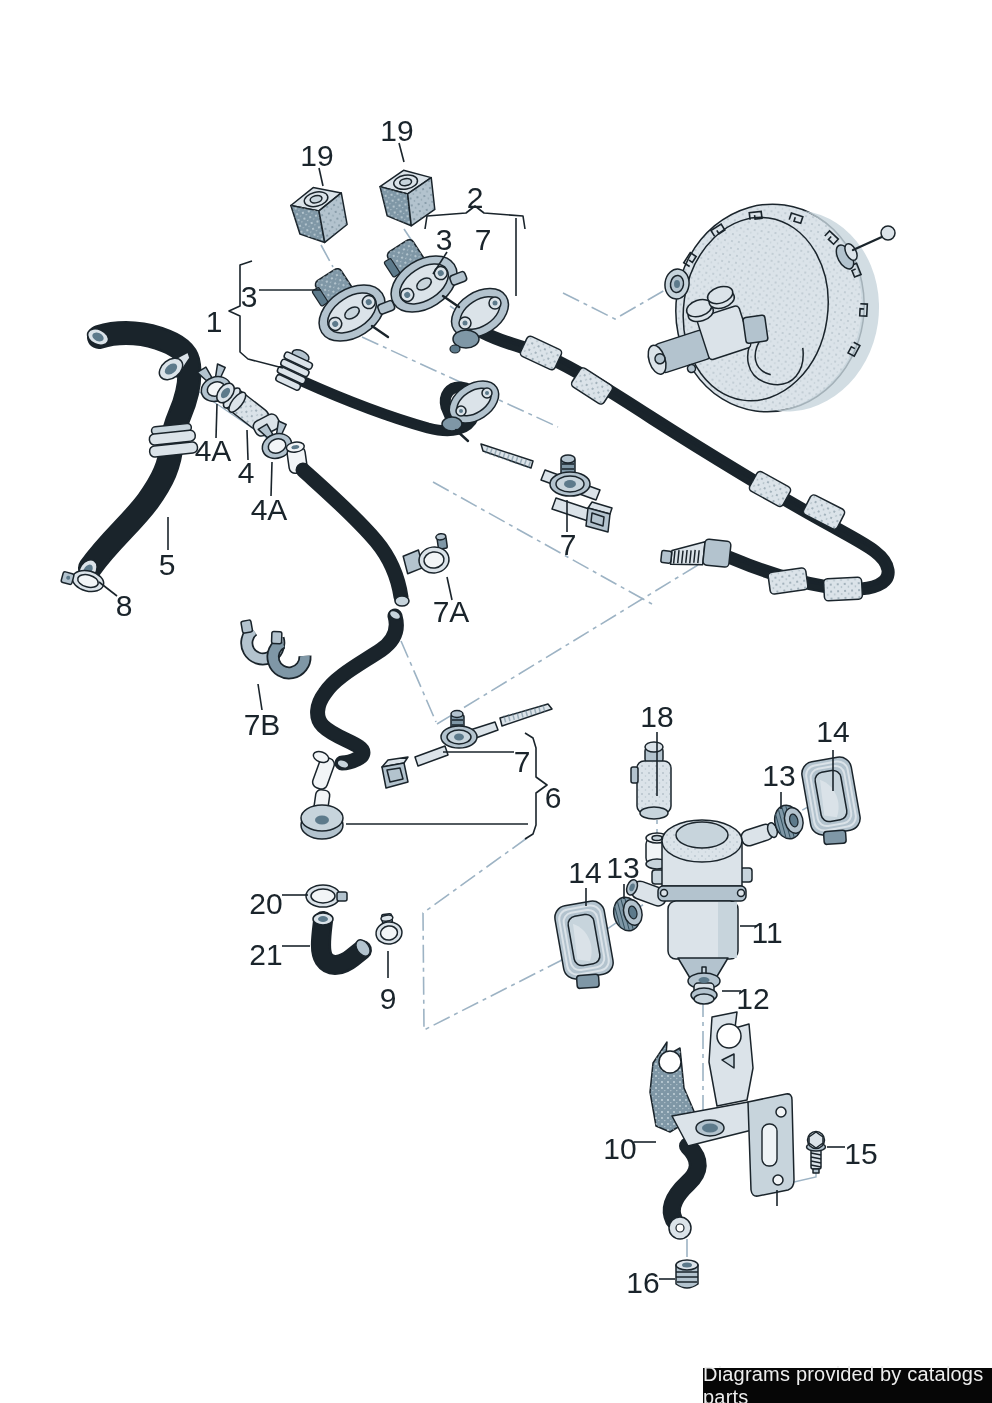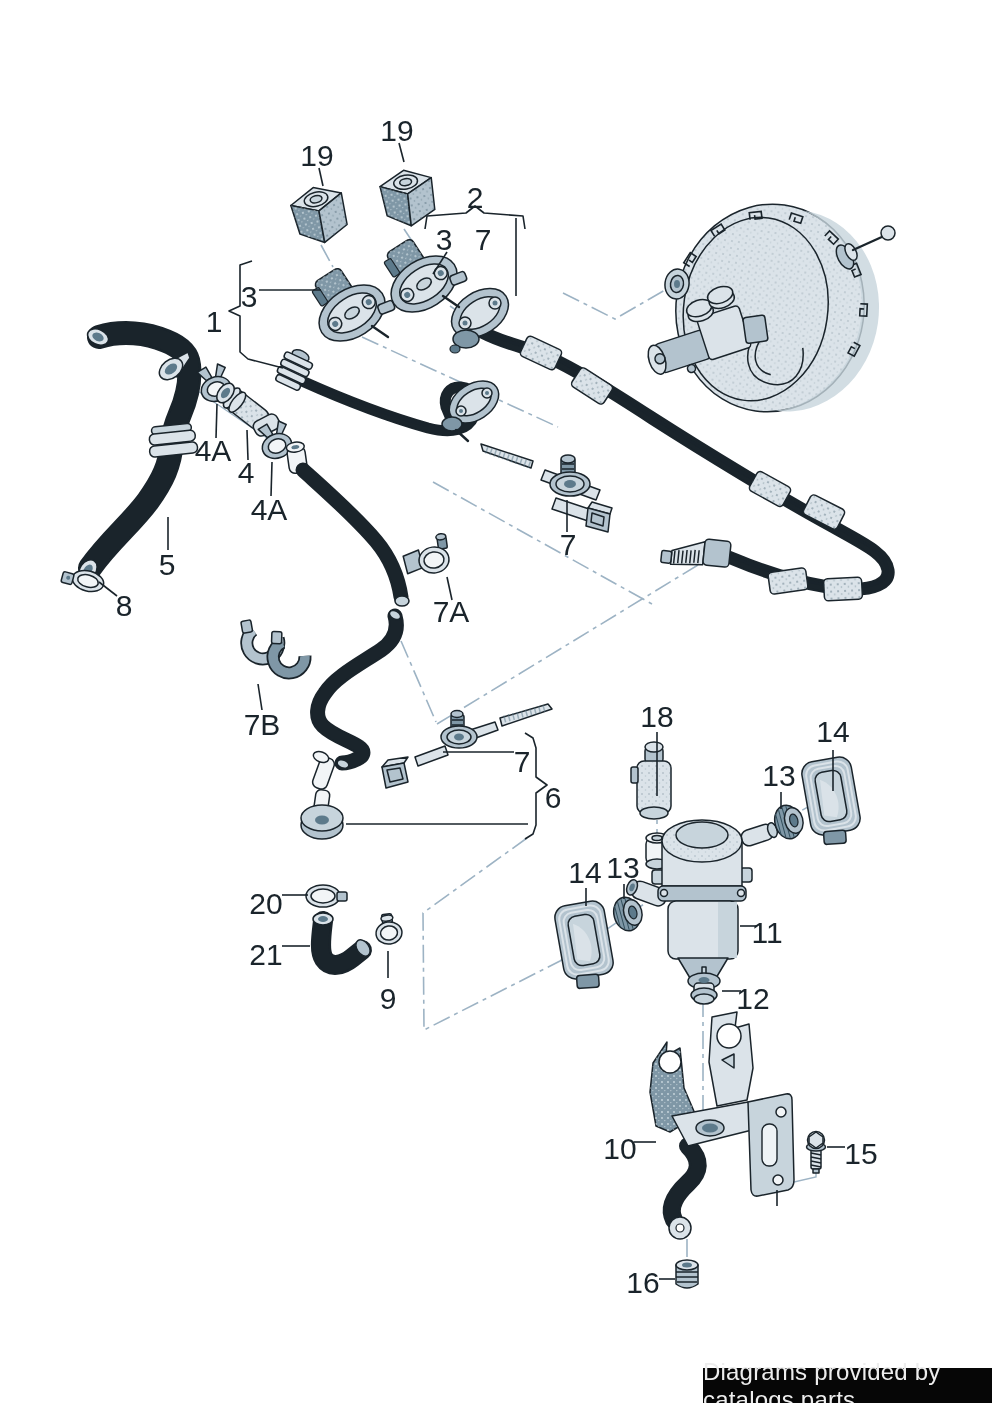--- a/index.html
+++ b/index.html
@@ -15,21 +15,21 @@
   .W {fill:var(--part_white);stroke:var(--outline);stroke-width:1.5;stroke-linejoin:round;}
   .N {fill:none;stroke:var(--outline);stroke-width:1.5;stroke-linejoin:round;}
   .lead{fill:none;stroke:var(--outline);stroke-width:1.6;stroke-linejoin:round;}
   .pin {fill:none;stroke:var(--outline);stroke-width:2.4;stroke-linecap:round;}
   .cons{fill:none;stroke:var(--construction);stroke-width:1.6;stroke-dasharray:18 5 4 5;}
   .consS{fill:none;stroke:var(--construction);stroke-width:1.4;}
   .po{fill:none;stroke:var(--outline);stroke-linecap:round;stroke-linejoin:round;}
   .callout{font-family:"Liberation Sans",sans-serif;font-size:30px;fill:var(--outline);}
   .banner{position:absolute;left:703px;top:1368px;width:289px;height:35px;background:var(--banner_bg,#000);
           color:var(--banner_fg,#eee);display:flex;align-items:center;justify-content:center;
-          font-size:24px;letter-spacing:.2px;}
+          font-size:20px;letter-spacing:.2px;}
 </style>
 </head>
 <body>
 
 <div class="stage">
 <svg width="992" height="1403" viewBox="0 0 992 1403">
   <defs>
     <pattern id="stip" width="7" height="7" patternUnits="userSpaceOnUse">
       <circle cx="2" cy="2" r="1" fill="#44606f" opacity=".5"></circle>
       <circle cx="5.5" cy="5" r=".8" fill="#44606f" opacity=".4"></circle>

